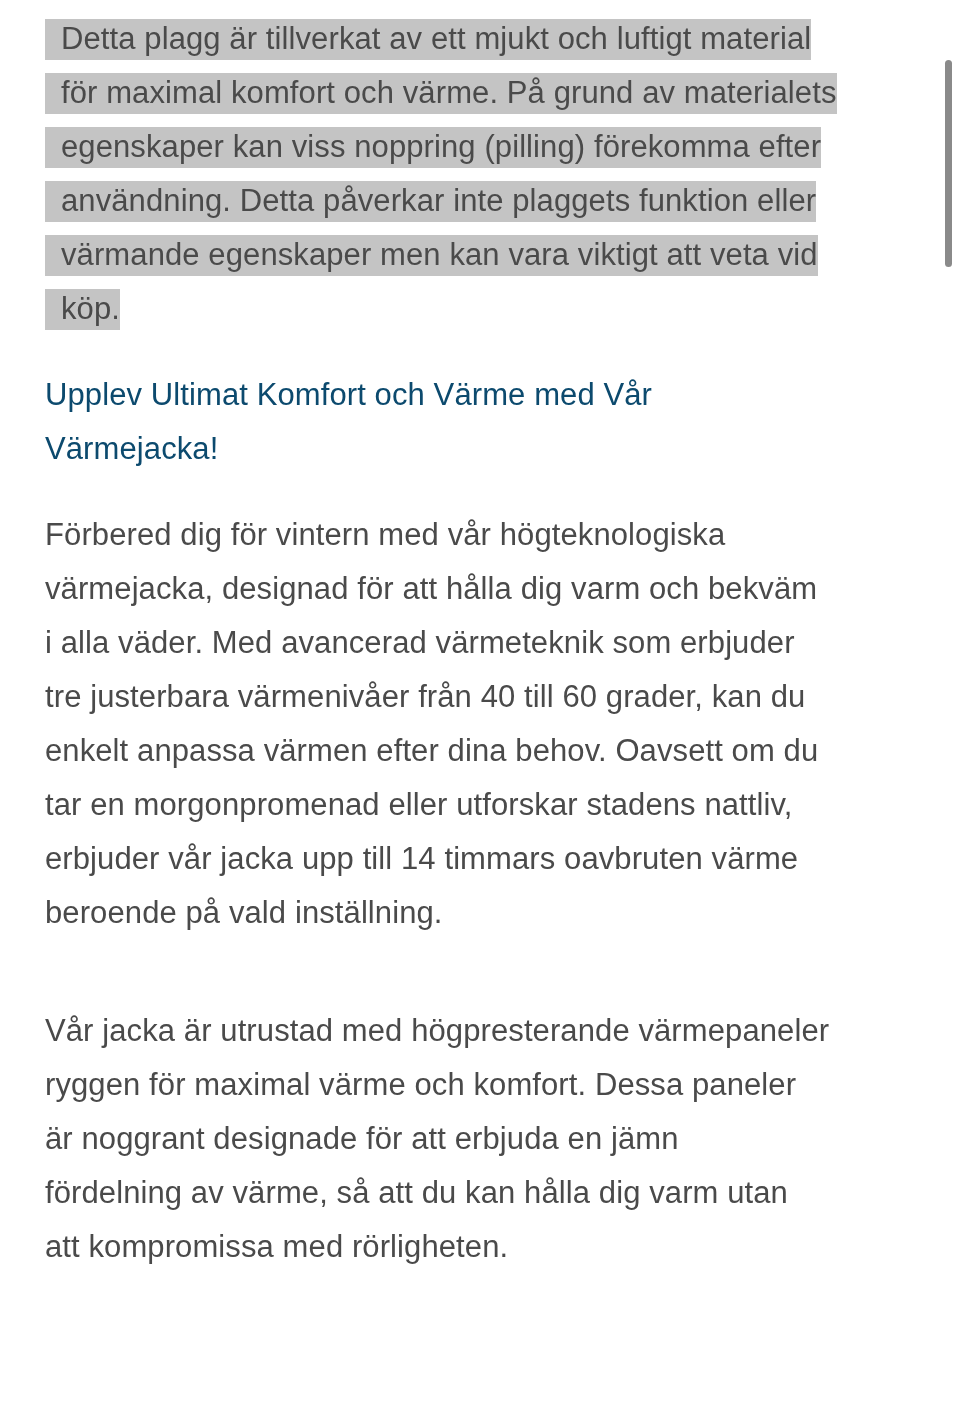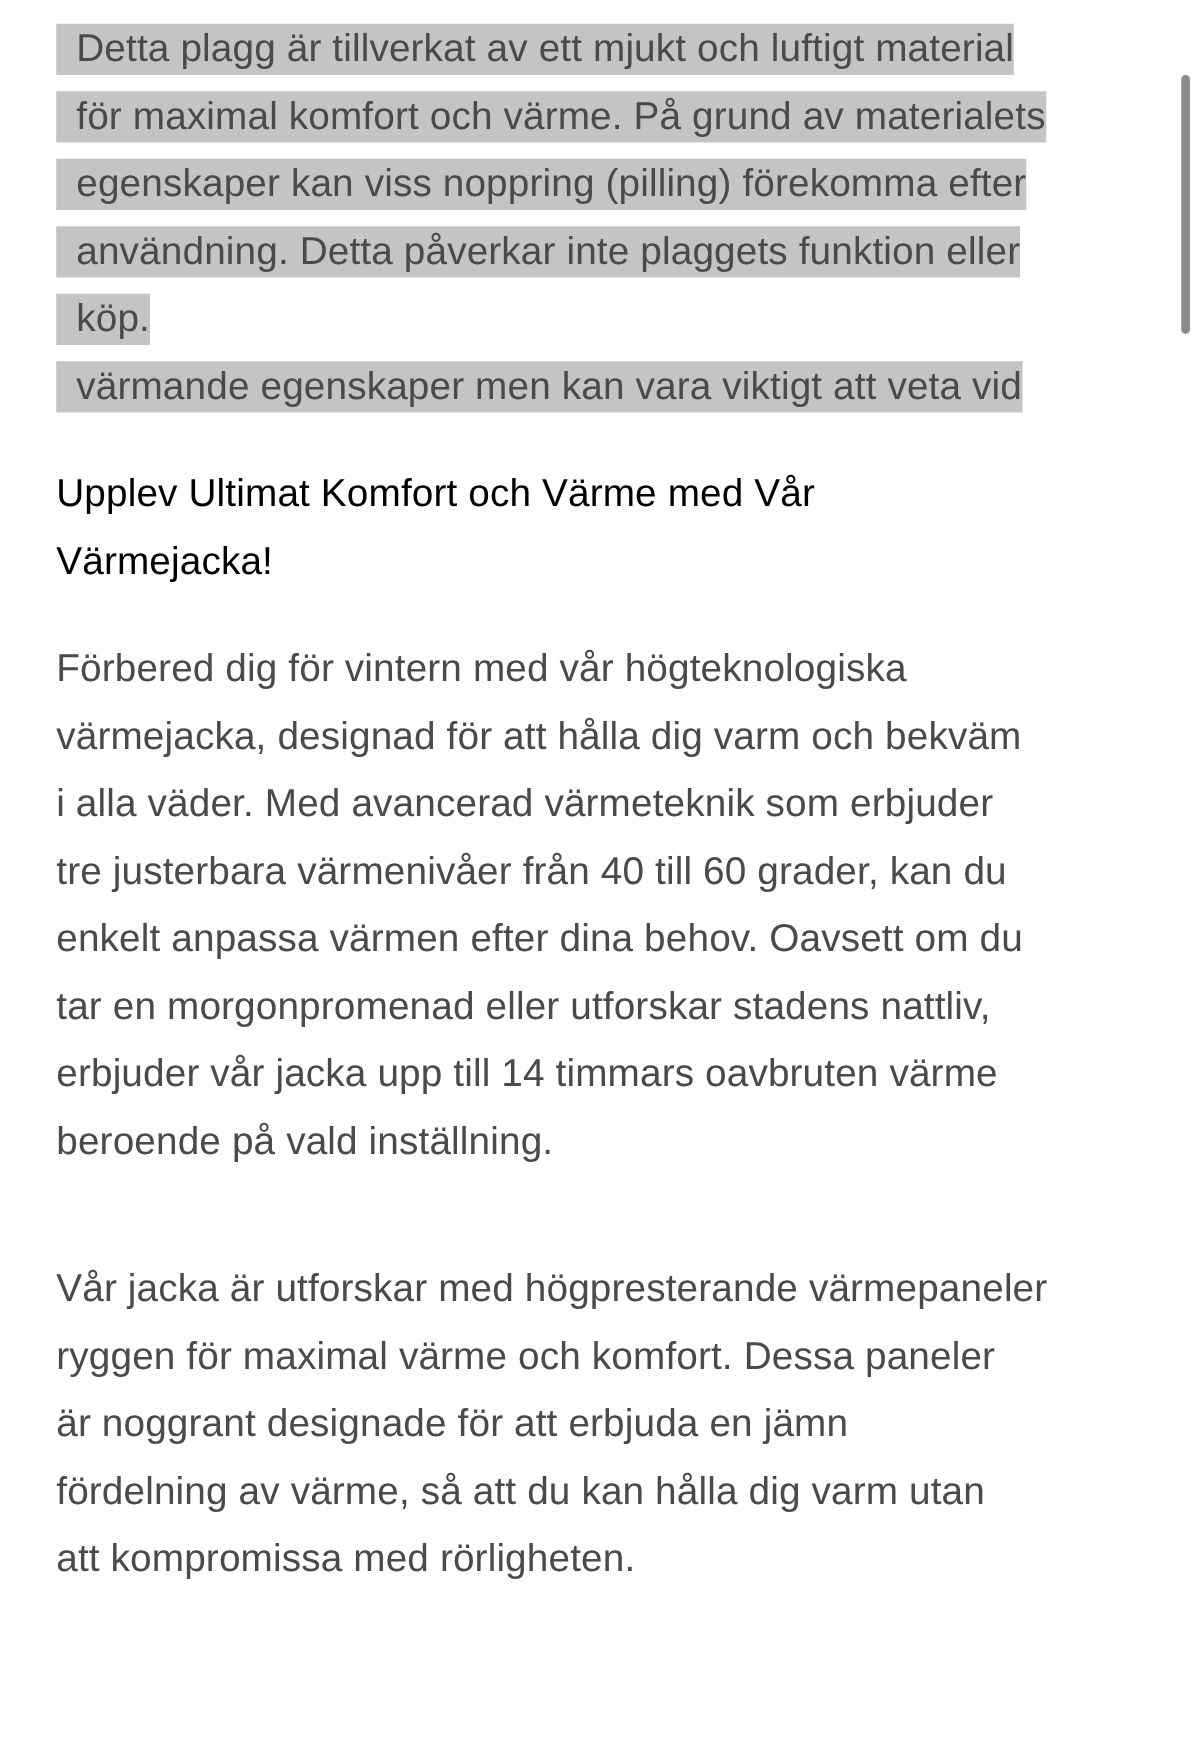--- a/index.html
+++ b/index.html
@@ -31,21 +31,21 @@
     }
     .hl {
       background: #c4c4c4;
       padding: 2px 0 4px 16px;
       box-decoration-break: clone;
       -webkit-box-decoration-break: clone;
     }
     .block { margin: 0; }
     .heading .line {
       font-size: 31px;
-      color: #000000;
+      color: #0c4a6e;
     }
     .gap-after-hl { height: 32px; }
     .gap { height: 32px; }
     .scrollbar {
       position: absolute;
       left: 945px;
       top: 60px;
       width: 7px;
       height: 207px;
       background: #8a8a8a;
@@ -55,22 +55,22 @@
 </head>
 <body>
 
 <div class="content">
 
   <div class="block">
     <span class="line"><span class="hl">Detta plagg är tillverkat av ett mjukt och luftigt material</span></span>
     <span class="line"><span class="hl">för maximal komfort och värme. På grund av materialets</span></span>
     <span class="line"><span class="hl">egenskaper kan viss noppring (pilling) förekomma efter</span></span>
     <span class="line"><span class="hl">användning. Detta påverkar inte plaggets funktion eller</span></span>
+    <span class="line"><span class="hl">värmande egenskaper men kan vara viktigt att veta vid</span></span>
     <span class="line"><span class="hl">köp.</span></span>
-    <span class="line"><span class="hl">värmande egenskaper men kan vara viktigt att veta vid</span></span>
   </div>
 
   <div class="gap-after-hl"></div>
 
   <div class="block heading">
     <span class="line">Upplev Ultimat Komfort och Värme med Vår</span>
     <span class="line">Värmejacka!</span>
   </div>
 
   <div class="gap"></div>
@@ -85,21 +85,21 @@
     <span class="line">erbjuder vår jacka upp till 14 timmars oavbruten värme</span>
     <span class="line">beroende på vald inställning.</span>
   </div>
 
   <div class="gap"></div>
 
 
   <div class="gap"></div>
 
   <div class="block">
-    <span class="line">Vår jacka är utforskar med högpresterande värmepaneler</span>
+    <span class="line">Vår jacka är utrustad med högpresterande värmepaneler</span>
     <span class="line">ryggen för maximal värme och komfort. Dessa paneler</span>
     <span class="line">är noggrant designade för att erbjuda en jämn</span>
     <span class="line">fördelning av värme, så att du kan hålla dig varm utan</span>
     <span class="line">att kompromissa med rörligheten.</span>
   </div>
 
 </div>
 
 <div class="scrollbar"></div>
 

